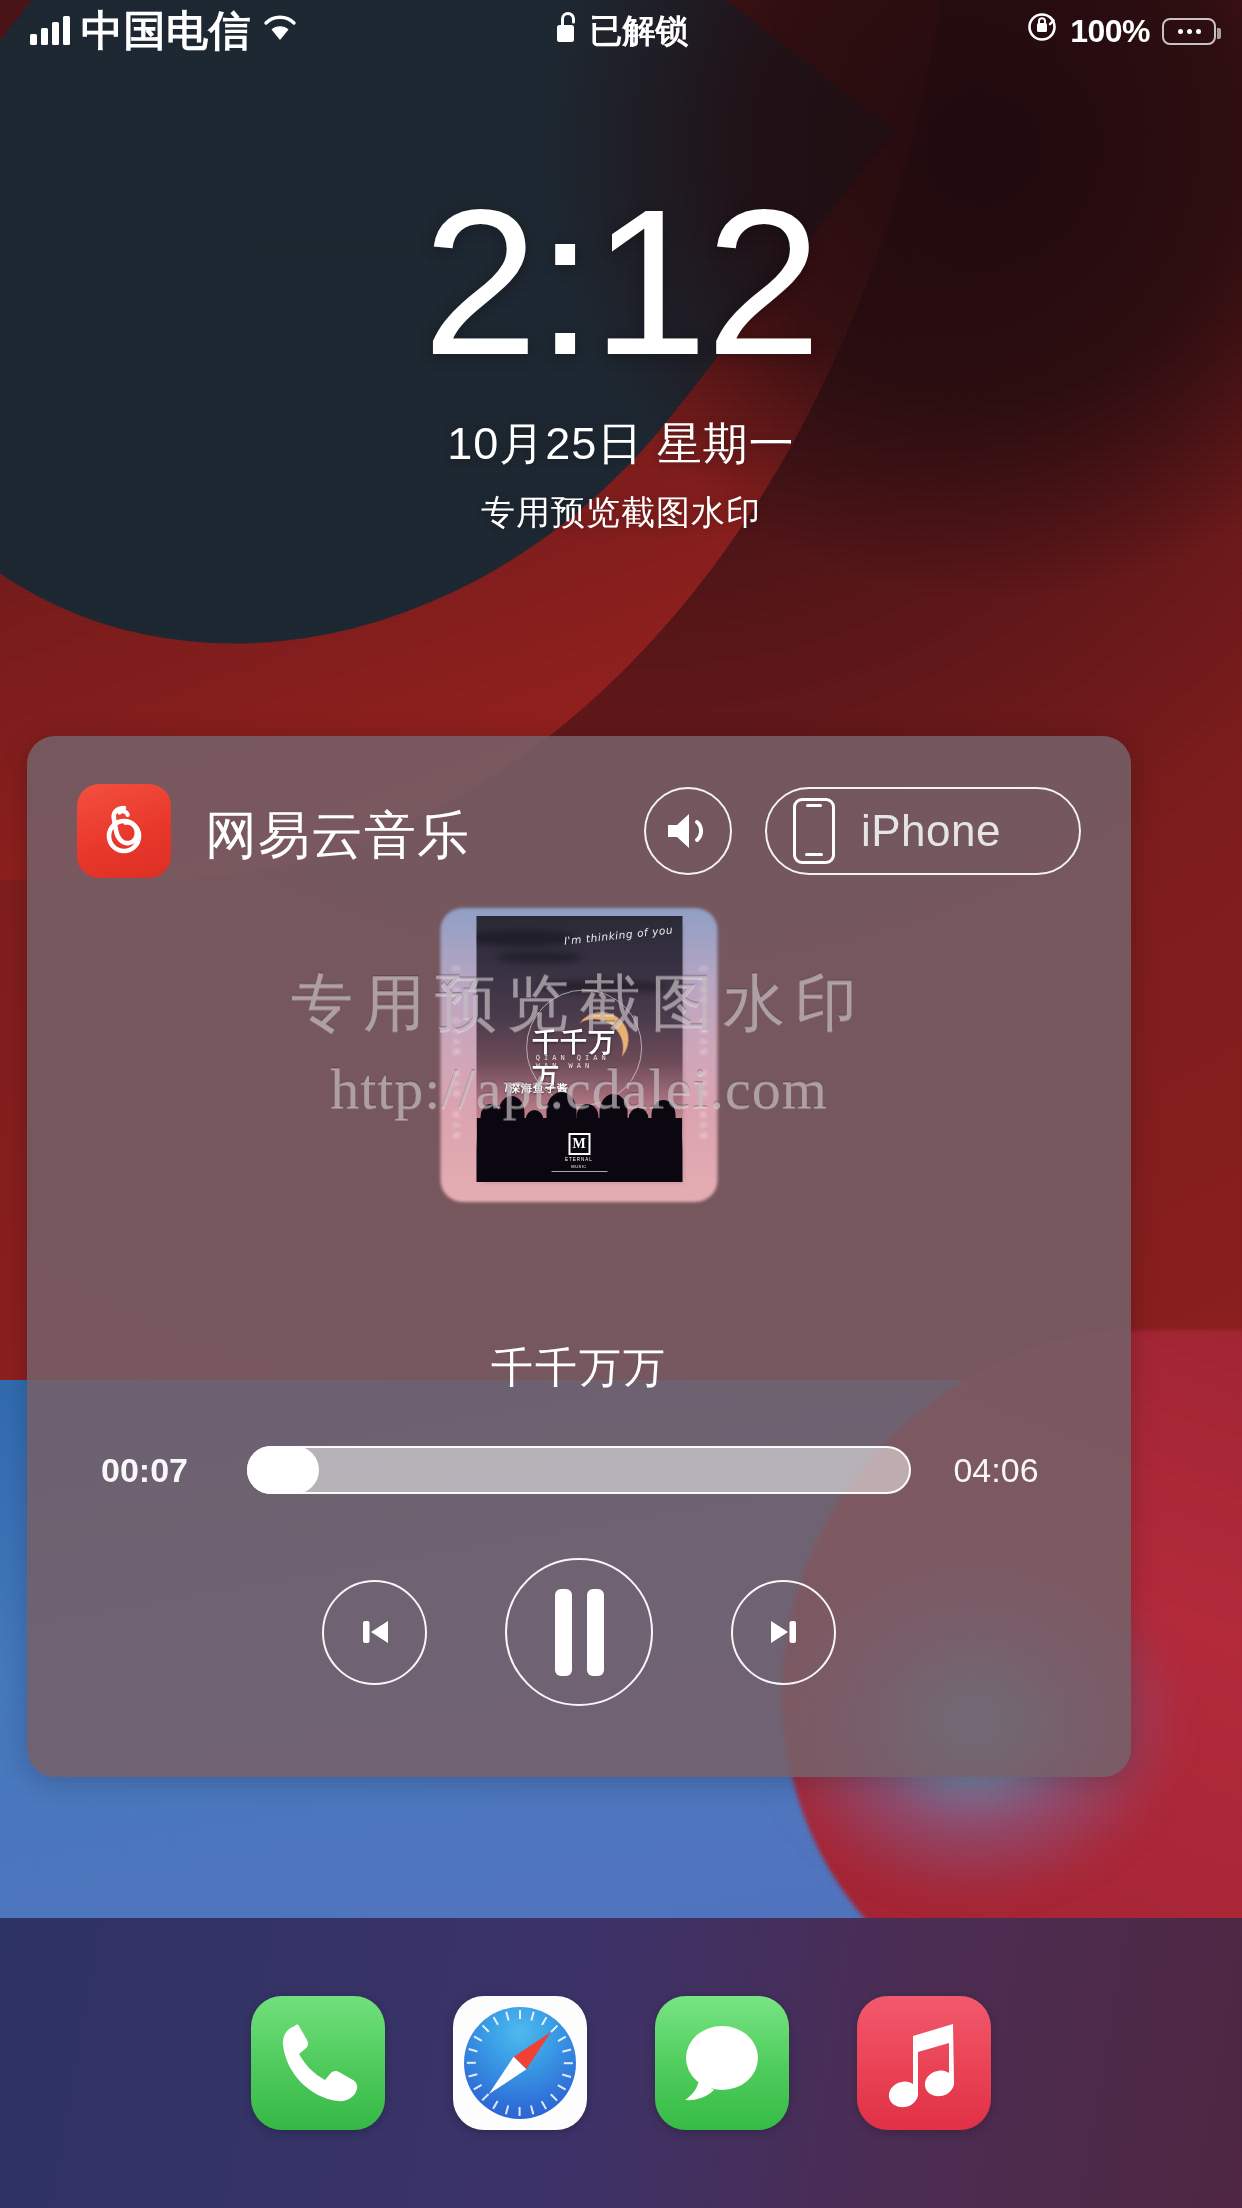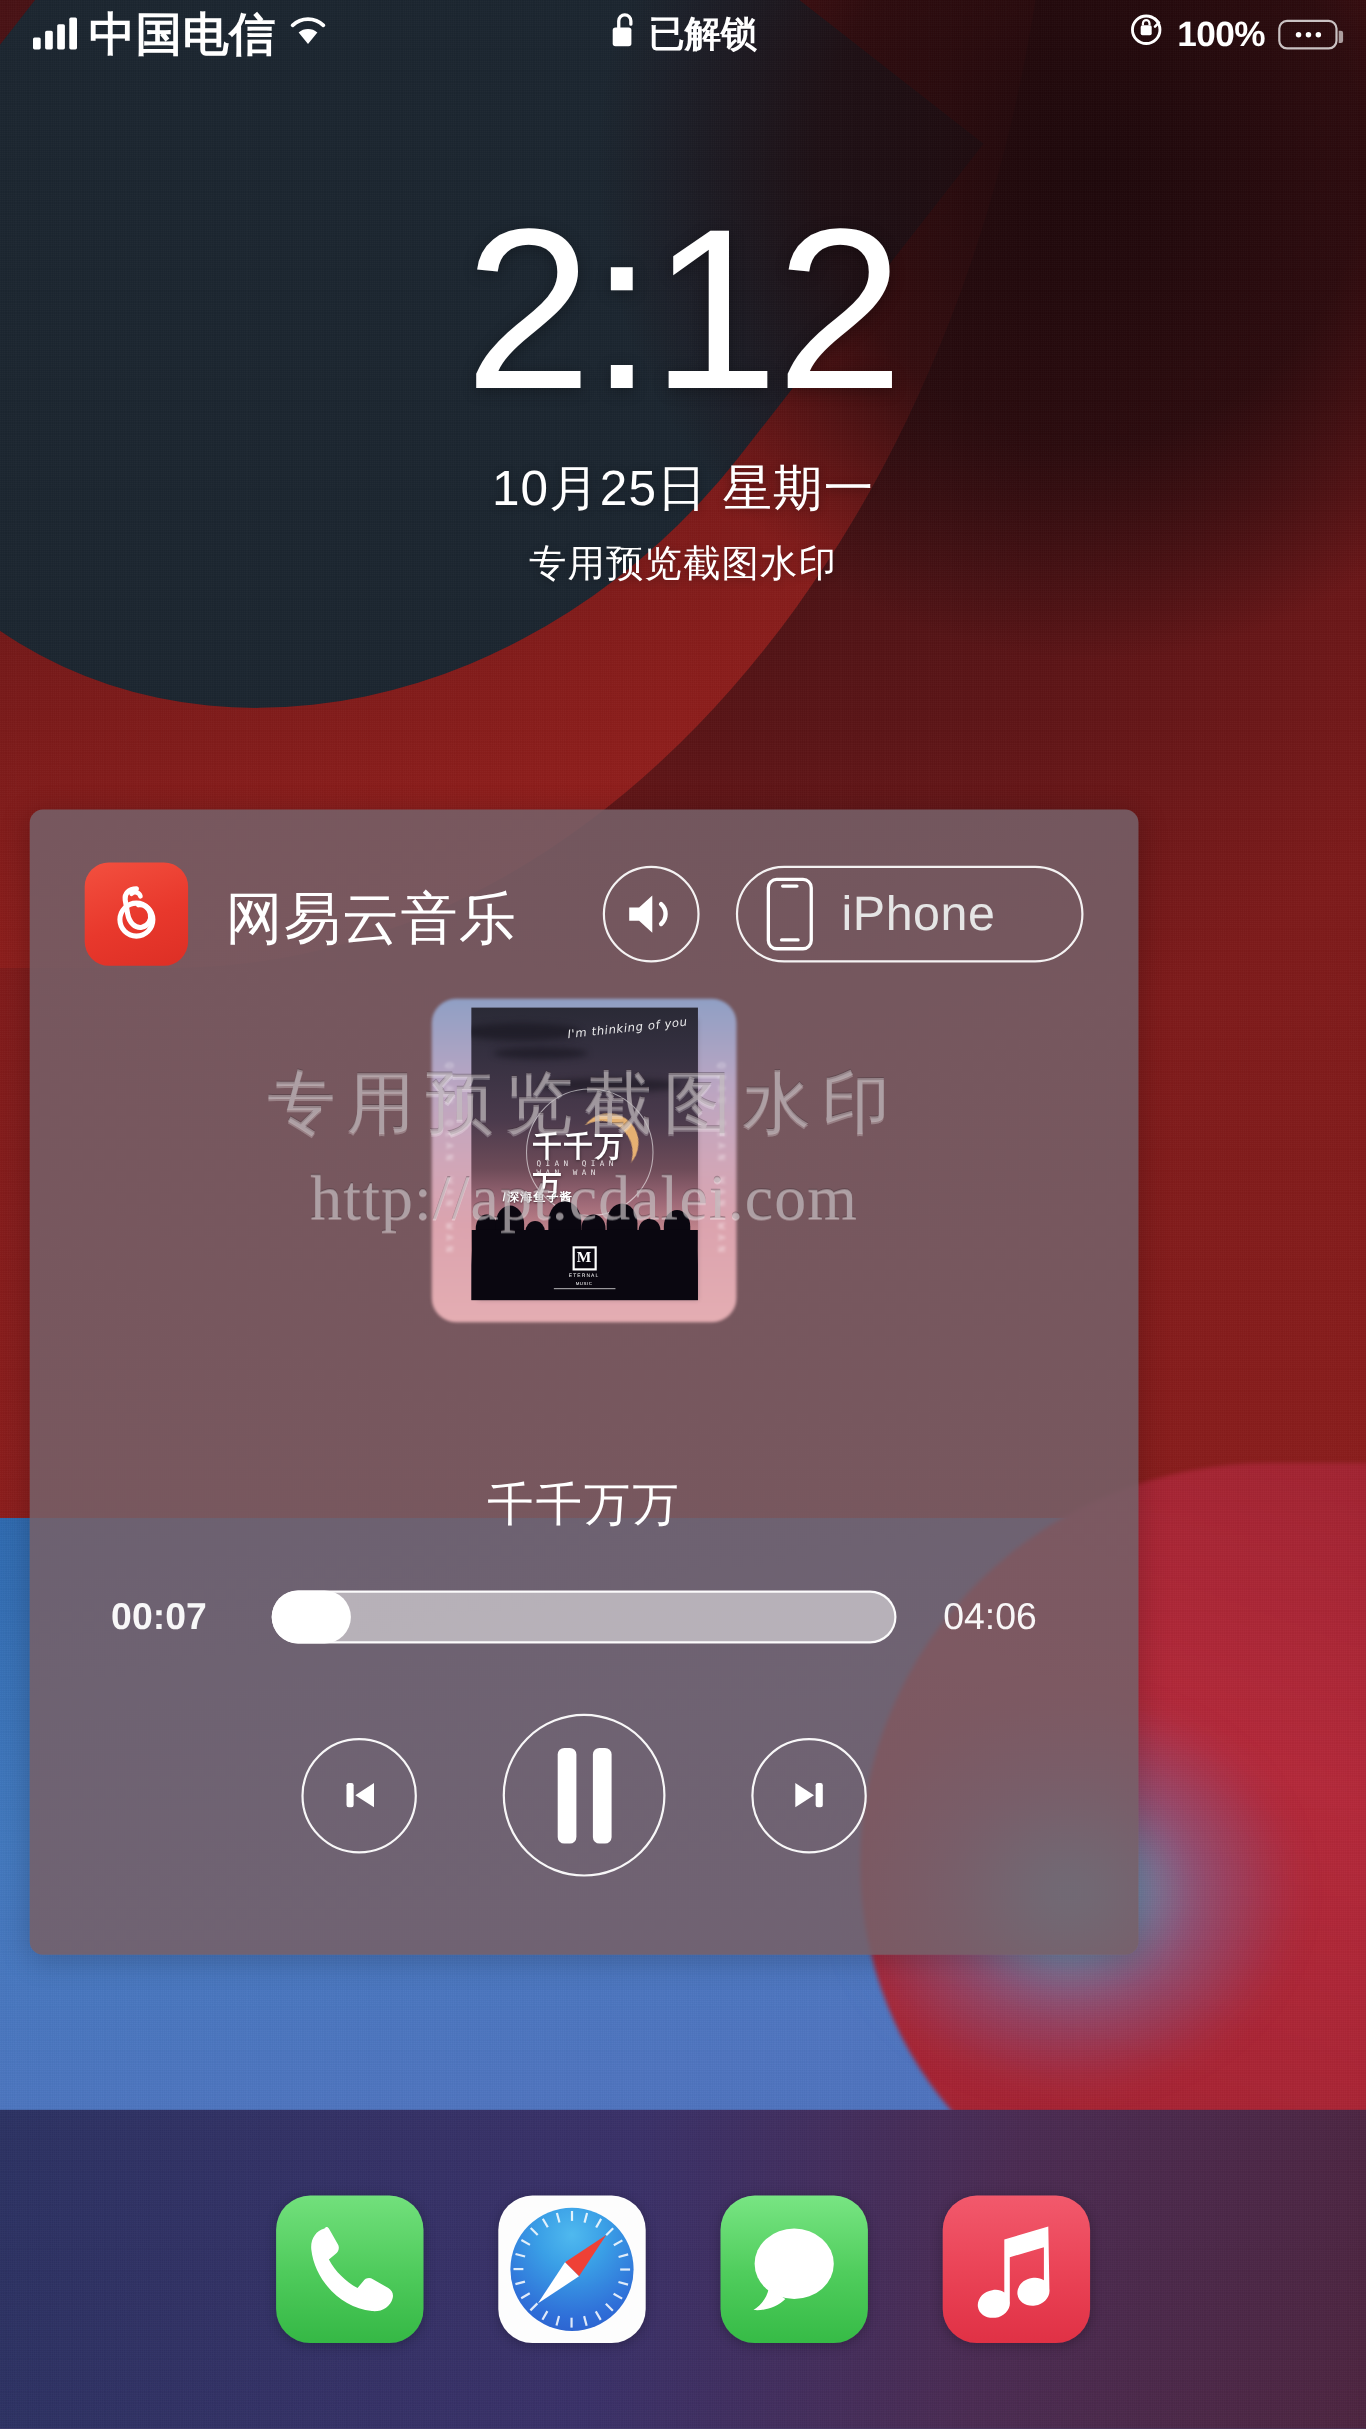--- a/index.html
+++ b/index.html
@@ -106,23 +106,23 @@
     margin-top:28px; font-size:45px; font-weight:400; letter-spacing:1px;
     text-shadow:0 1px 8px rgba(0,0,0,0.28);
   }
   #lunar {
     margin-top:16px; font-size:34px; font-weight:400; letter-spacing:1px;
     text-shadow:0 1px 8px rgba(0,0,0,0.28);
   }
 
   
   #nowplaying {
-    position:absolute; left:27px; top:736px; width:1008px; height:1041px;
+    position:absolute; left:27px; top:736px; width:1104px; height:1041px;
     background:rgba(117,96,104,0.88);
-    border-radius:12px;
+    border-radius:28px;
     z-index:25;
     overflow:hidden;
     box-shadow:0 4px 28px rgba(0,0,0,0.20);
   }
 
   .np-head { position:absolute; left:50px; top:48px; right:50px; height:95px; }
   .app-icon {
     position:absolute; left:0; top:0; width:94px; height:94px;
     border-radius:22px;
     background:linear-gradient(160deg,#f3503f 0%,#e8382c 55%,#dd2f25 100%);

